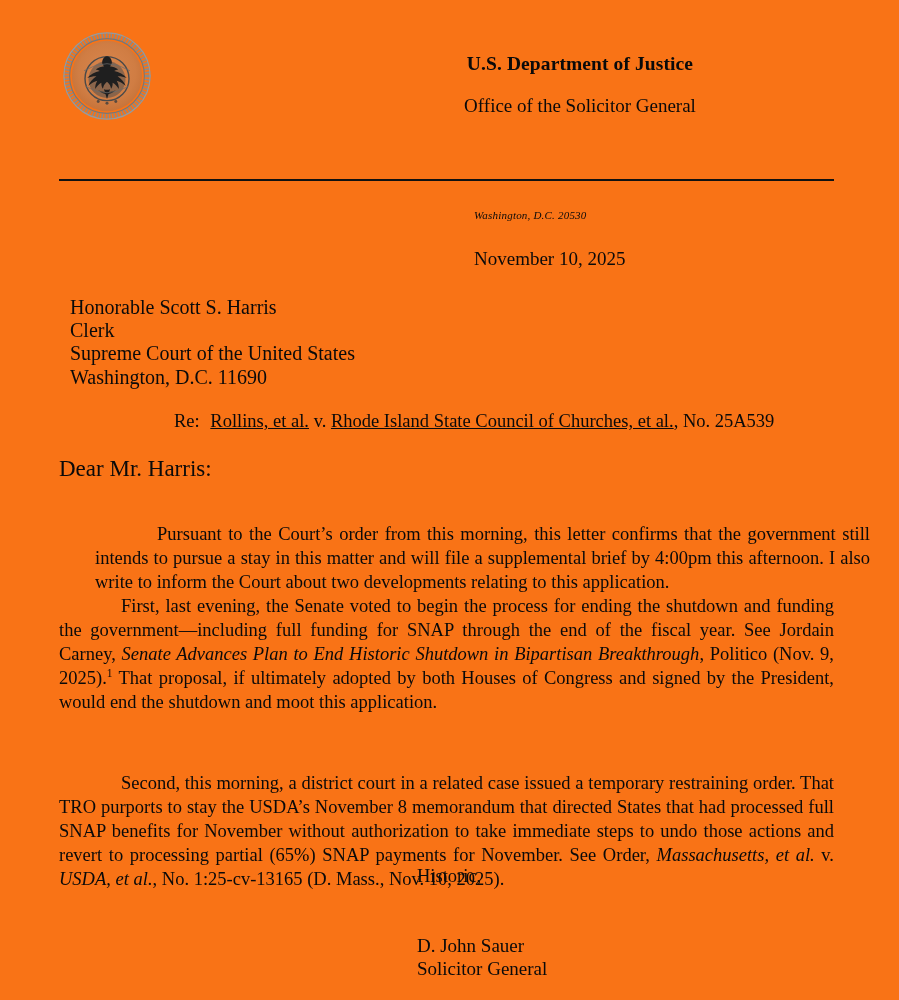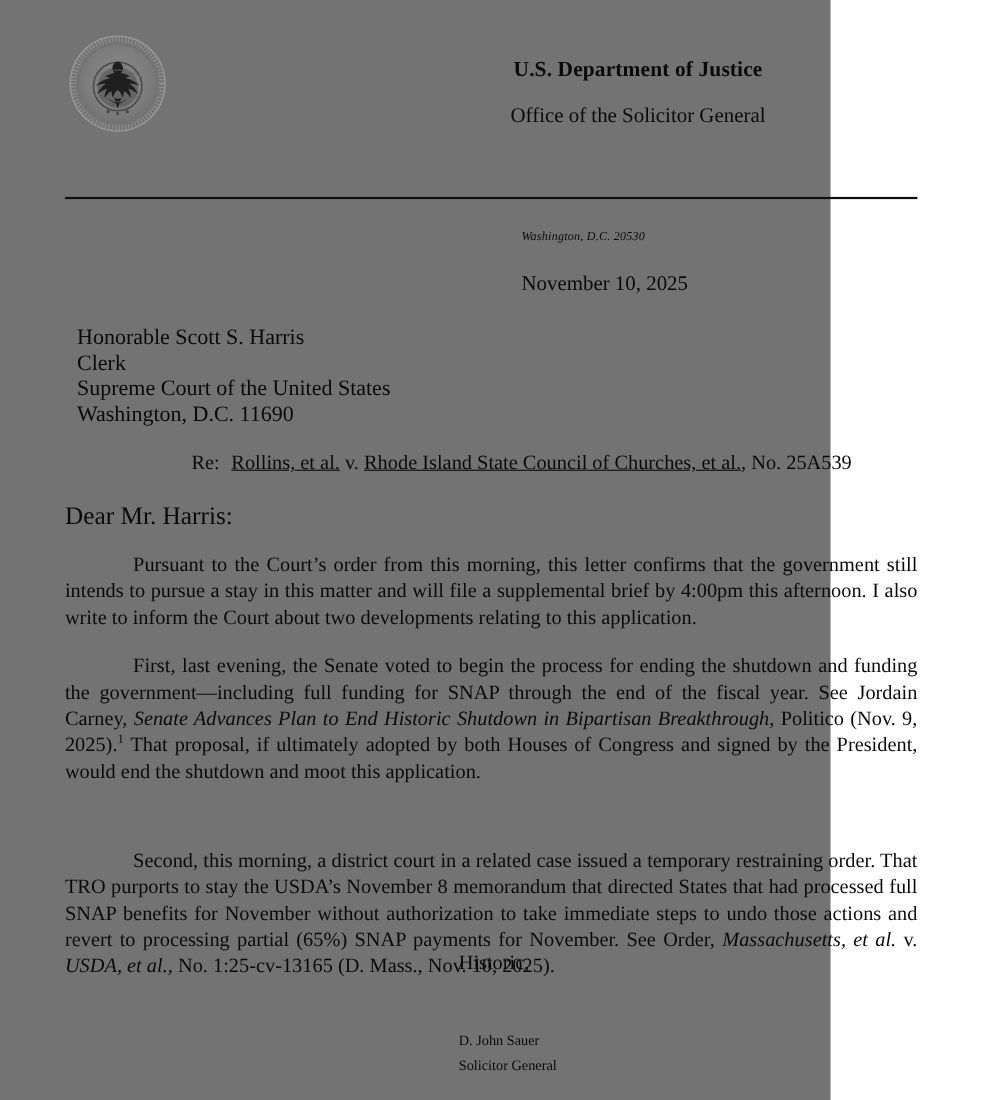--- a/index.html
+++ b/index.html
@@ -11,23 +11,23 @@
     width: 899px;
     height: 1000px;
     overflow: hidden;
     font-family: "Liberation Serif", "DejaVu Serif", serif;
     color: #0a0a0a;
     -webkit-font-smoothing: antialiased;
   }
 
   .page {
     position: relative;
-    width: 755px;
+    width: 899px;
     height: 1000px;
-    background: #737373;
+    background: #f97316;
   }
 
   
   .seal {
     position: absolute;
     left: 61px;
     top: 32px;
     width: 92px;
     height: 88px;
   }
@@ -114,21 +114,21 @@
     width: 775px;
     font-size: 18.5px;
     line-height: 24.1px;
     text-align: justify;
     text-justify: inter-word;
   }
   .body-block p {
     margin: 0;
     text-indent: 62px;
   }
-  #para1 { top: 502px; }
+  #para1 { top: 522px; margin-left: 36px; }
   #para2 { top: 594px; }
   #para3 { top: 771px; }
 
   .body-block i, .body-block em { font-style: italic; }
   sup.fn {
     font-size: 11.5px;
     vertical-align: super;
     line-height: 0;
   }
 
@@ -136,21 +136,21 @@
   .closing {
     position: absolute;
     left: 417px;
     top: 866px;
     font-size: 18.5px;
   }
   .signature {
     position: absolute;
     left: 417px;
     top: 934px;
-    font-size: 13px;
+    font-size: 19px;
     line-height: 23.2px;
   }
   .signature div { white-space: nowrap; }
 </style>
 </head>
 <body>
 
 <div class="page">
 
   <div class="seal">

